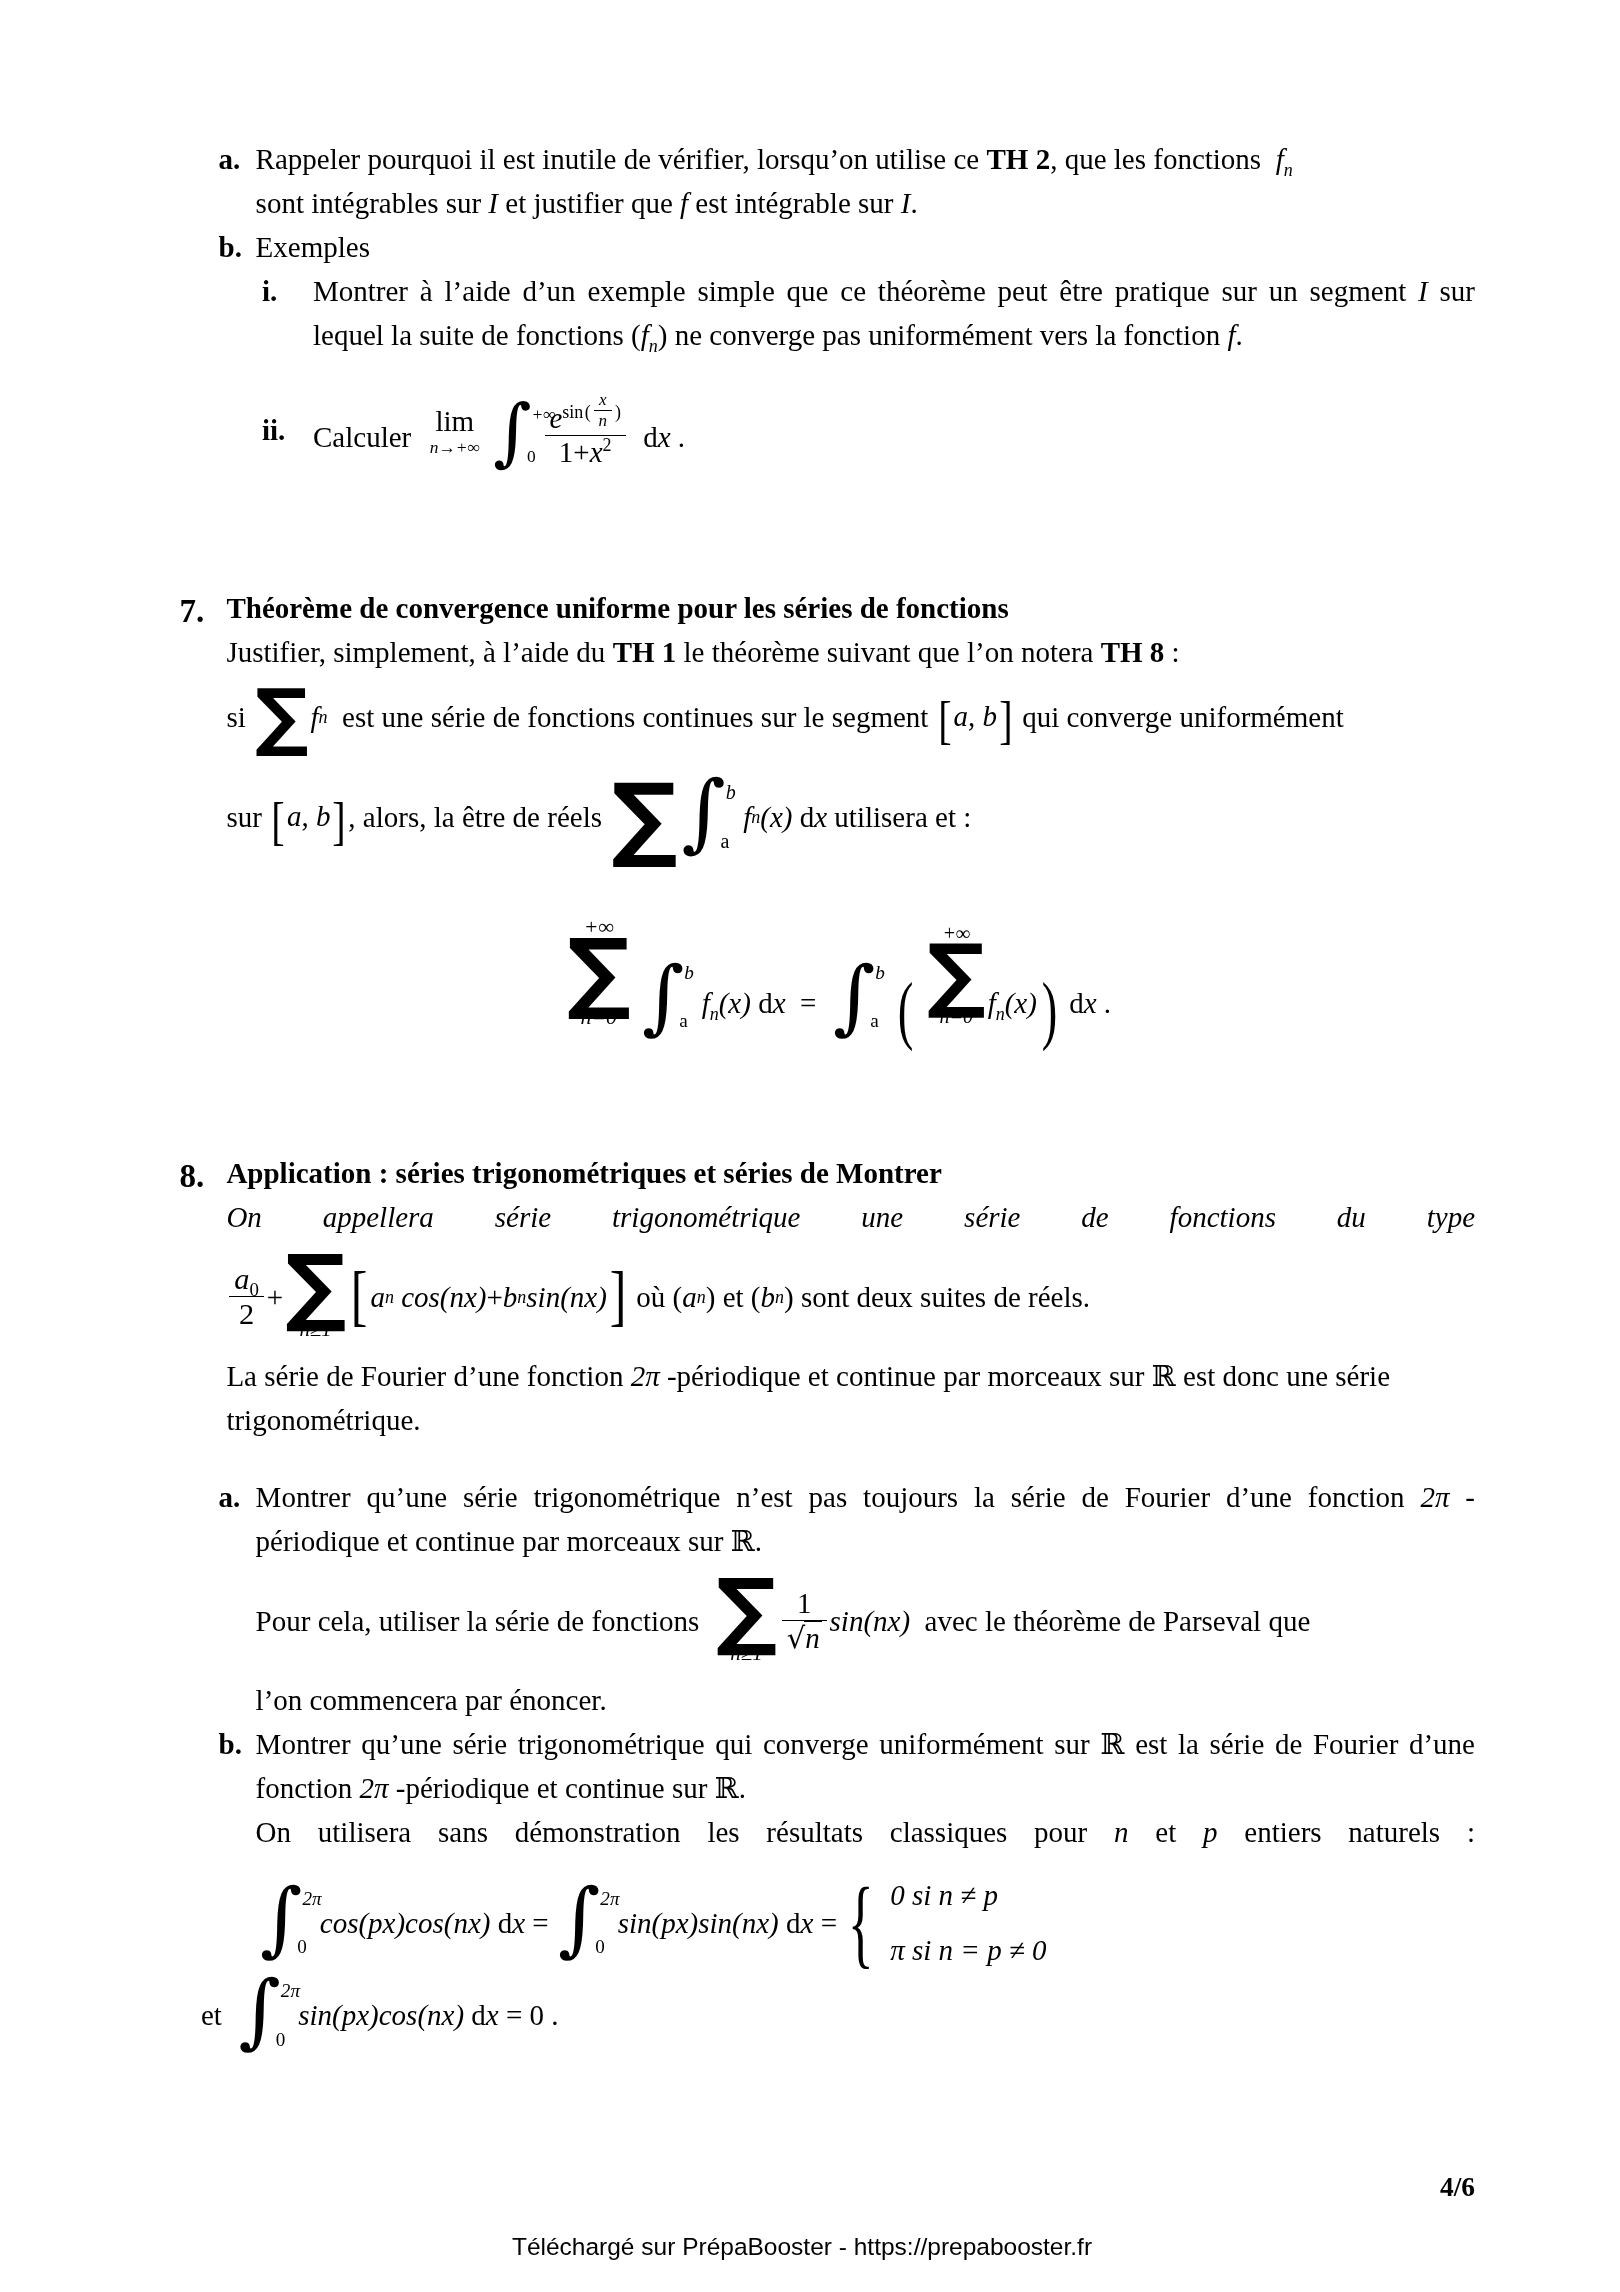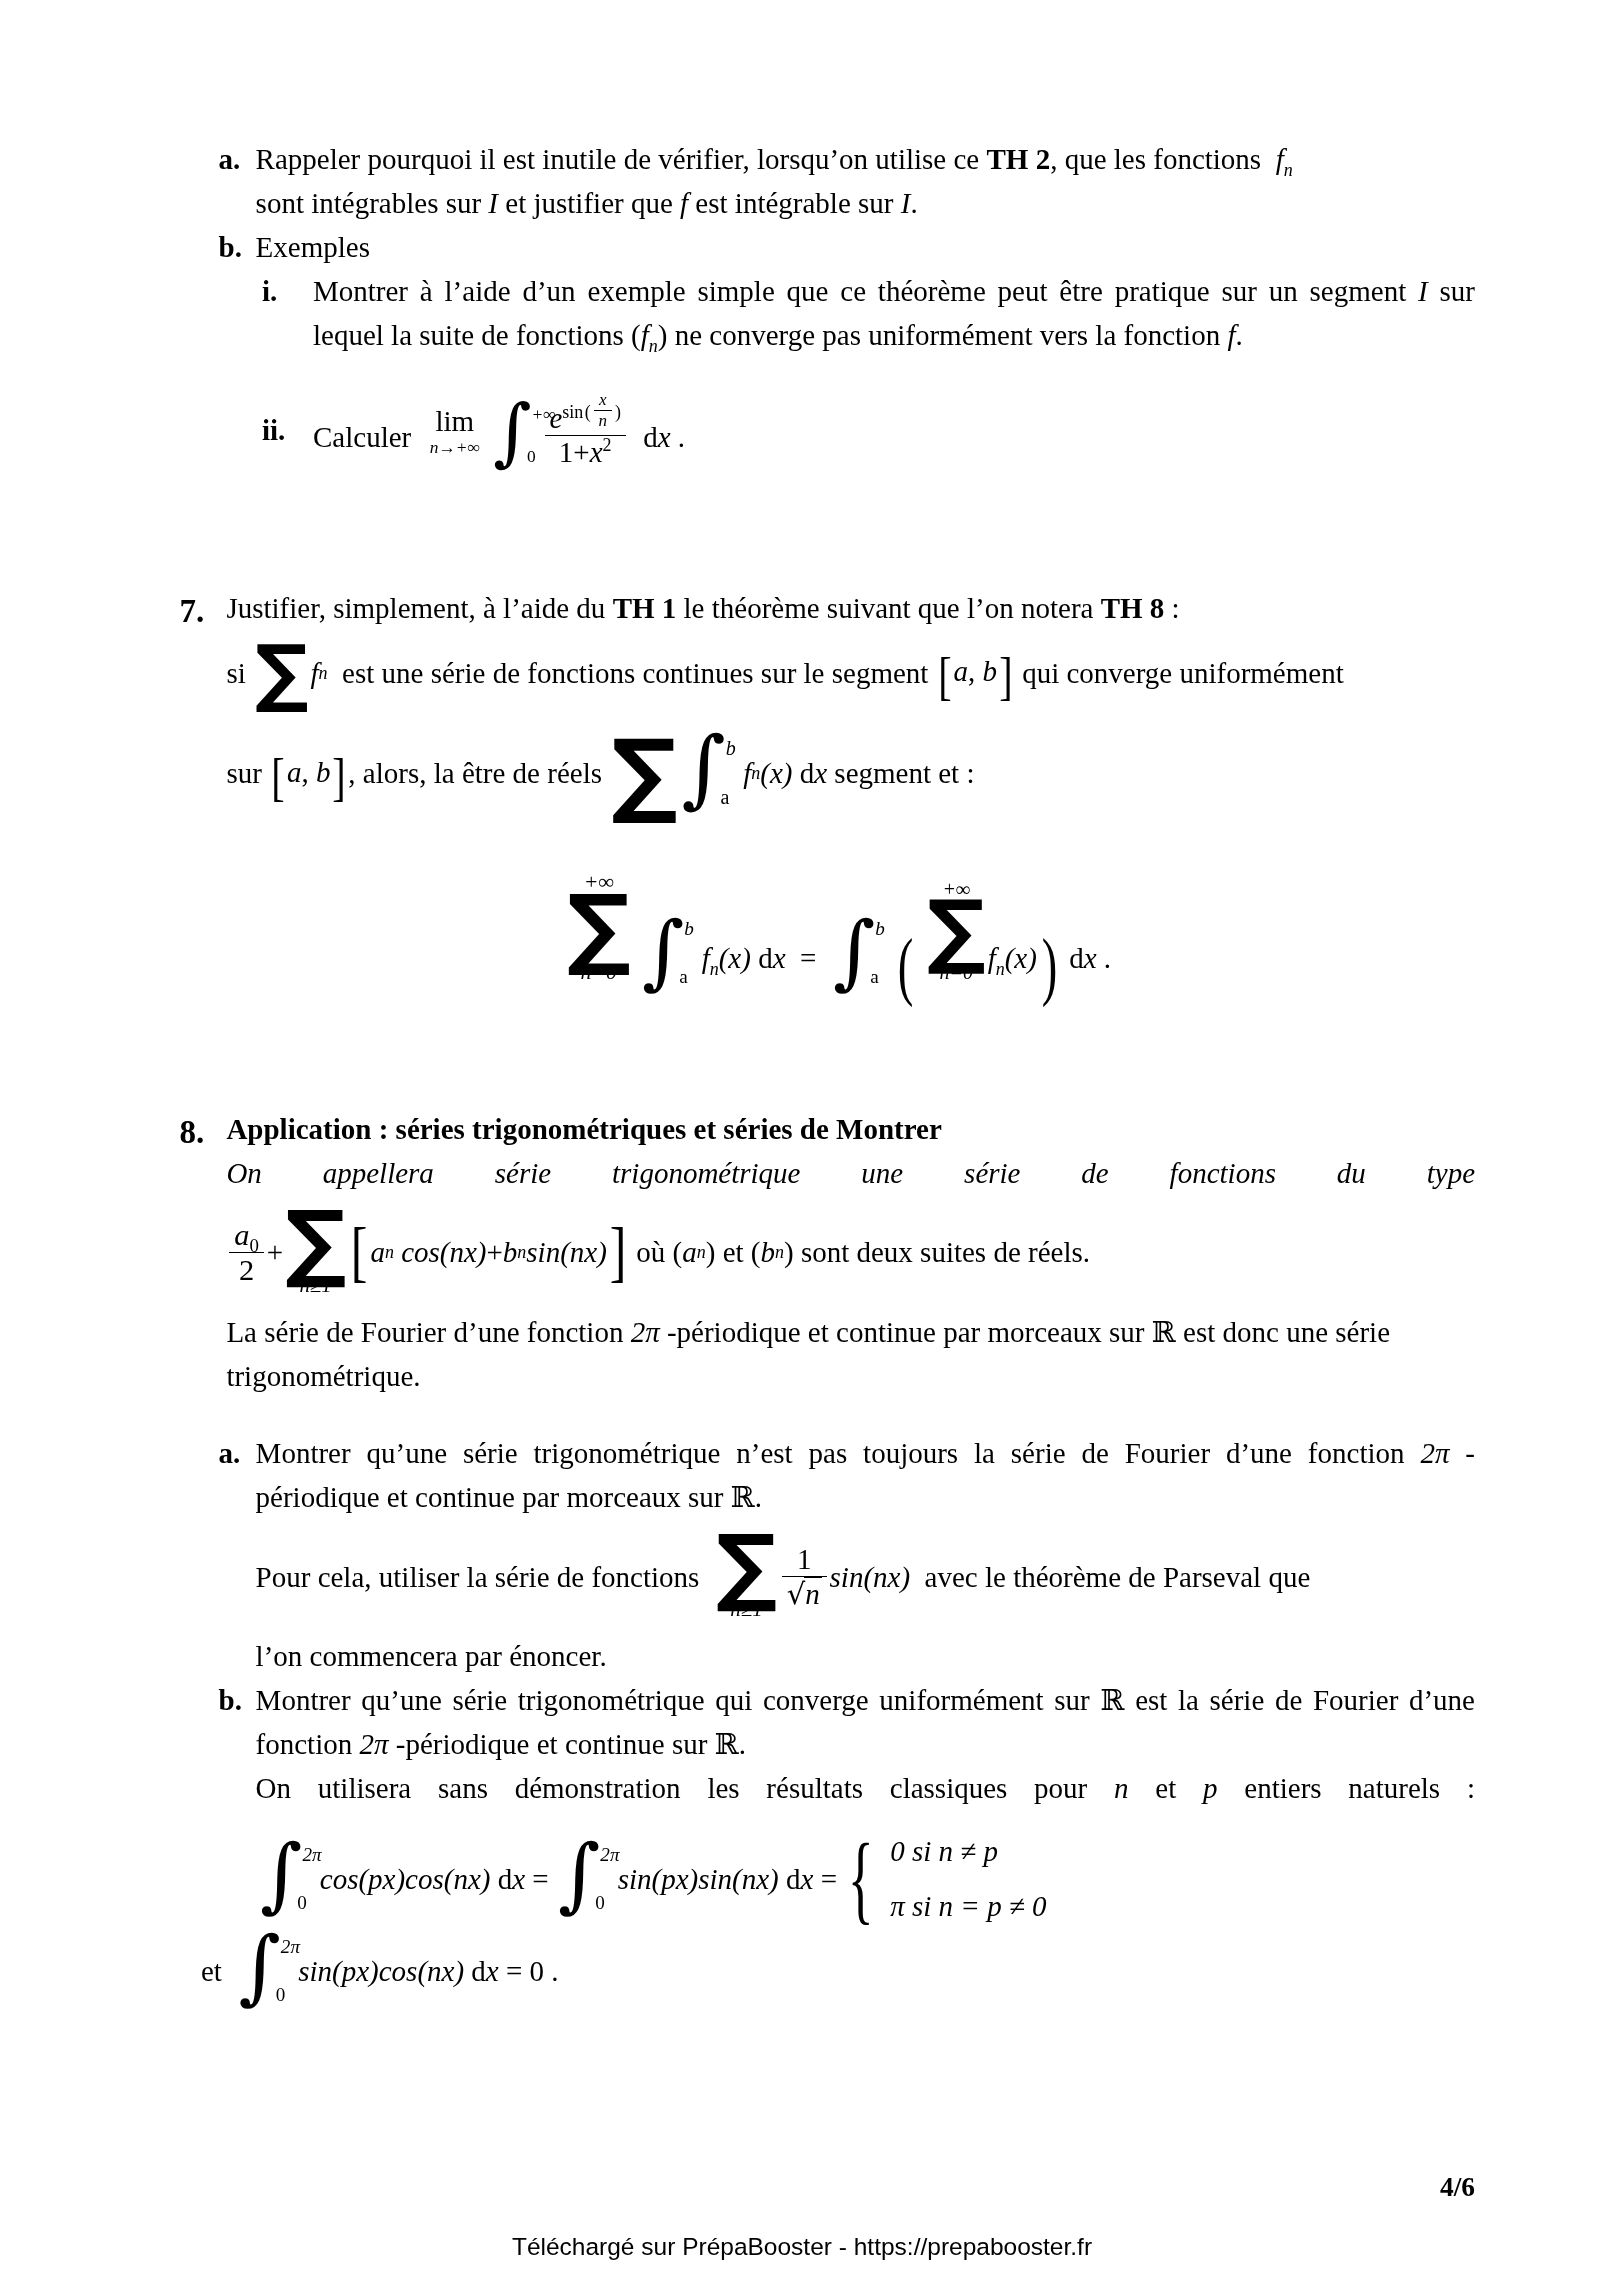--- a/index.html
+++ b/index.html
@@ -267,20 +267,21 @@
     </div>
 
     <div class="sp-xl"></div>
 
 
     <div class="sp-md"></div>
 
     <div class="item t">
       <span class="marker lvl-num" style="font-size:33px;margin-left:-21.6px;">7.</span>
       <span class="body-col">
+        <div class="bold">Théorème de convergence uniforme pour les séries de fonctions</div>
         <div><span>Justifier, simplement, à l’aide du </span><span class="bold">TH 1</span><span> le théorème suivant que l’on notera </span><span class="bold">TH 8</span><span> :</span></div>
 
         <div class="sp-sm"></div>
 
         <div style="display:flex;align-items:center;">
           <span>si</span>&nbsp;
           <span class="bigsum">
             <span class="op">∑</span>
           </span><span class="mi">f</span><sub class="s">n</sub>&nbsp;&nbsp;
           <span>est une série de fonctions continues sur le segment</span>&nbsp;
@@ -293,21 +294,21 @@
         <div style="display:flex;align-items:center;">
           <span>sur</span>&nbsp;
           <span class="nowrap"><span class="bigbrack">[</span><span class="mi">a</span><span>, </span><span class="mi">b</span><span class="bigbrack">]</span></span><span>, alors, la être de réels</span>&nbsp;
           <span class="bigsum" style="font-size:1.3em;">
             <span class="op">∑</span>
           </span>
           <span class="bigint" style="font-size:1.15em;">
             <span class="op">∫</span>
             <span class="hi">b</span>
             <span class="lo">a</span>
-          </span>&nbsp;&nbsp;<span class="mi">f</span><sub class="s">n</sub><span class="mi">(x)</span>&nbsp;<span>d</span><span class="mi">x</span>&nbsp;<span>segment et :</span>
+          </span>&nbsp;&nbsp;<span class="mi">f</span><sub class="s">n</sub><span class="mi">(x)</span>&nbsp;<span>d</span><span class="mi">x</span>&nbsp;<span>utilisera et :</span>
         </div>
       </span>
     </div>
 
     <div class="sp-lg"></div>
 
     <div class="display-eq">
       <span class="bigsum" style="font-size:1.25em;">
         <span class="lim-top">+∞</span>
         <span class="op">∑</span>

